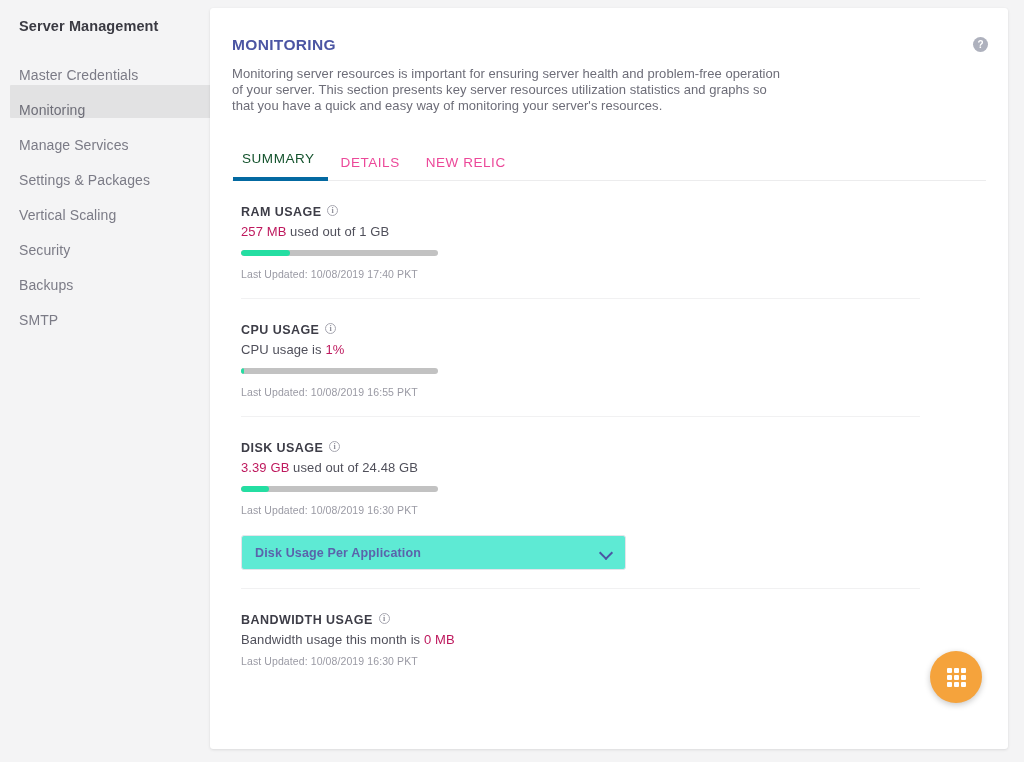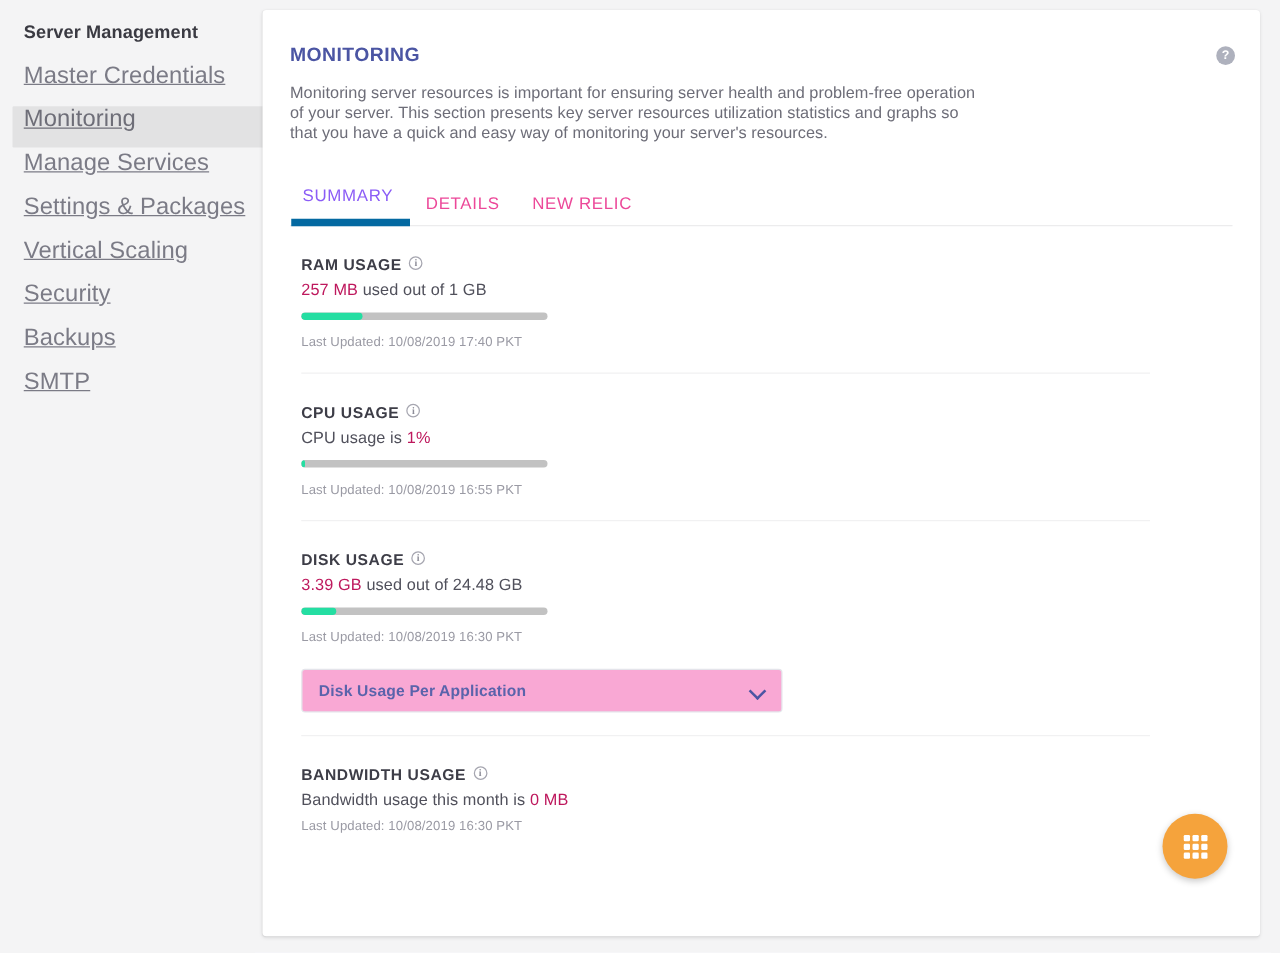--- a/index.html
+++ b/index.html
@@ -36,29 +36,28 @@
     padding: 0 0 0 19px;
     margin-bottom: 16px;
     letter-spacing: .1px;
   }
 
   .sidebar-list { list-style: none; }
 
   .sidebar-item {
     height: 33px;
     display: flex;
-    align-items: flex-start;
+    align-items: flex-end;
     margin: 0 16px 2px 10px;
     padding-left: 9px;
-    font-size: 19px;
+    font-size: 14px;
     color: #7b7b86;
     cursor: pointer;
     border-radius: 1px;
     letter-spacing: .1px;
-    text-decoration: underline;
   }
   .sidebar-item.active {
     background: #e2e2e3;
     color: #6e6e78;
   }
 
   
   .card {
     position: absolute;
     left: 210px;
@@ -125,22 +124,22 @@
     font-size: 13.5px;
     letter-spacing: .55px;
     color: #ec4899;
     padding: 0 13px 11px 13px;
     cursor: pointer;
     position: relative;
     top: 1px;
   }
   .tab:first-child { padding-left: 9px; }
   .tab.active {
-    color: #8b5cf6;
-    border-bottom: 6px solid #0369a1;
+    color: #14532d;
+    border-bottom: 4px solid #0369a1;
     margin-top: 12px;
   }
 
   
   .sections { padding-left: 9px; }
 
   .usage-section {
     padding-top: 24px;
     padding-bottom: 18px;
     border-bottom: 1px solid #f1f1f2;
@@ -207,21 +206,21 @@
     margin-top: 19px;
     width: 385px;
     height: 35px;
     border: 1px solid #e4e4ea;
     border-radius: 3px;
     display: flex;
     align-items: center;
     justify-content: space-between;
     padding: 0 13px 0 13px;
     cursor: pointer;
-    background: #f9a8d4;
+    background: #5eead4;
   }
   .dropdown-label {
     font-size: 12.5px;
     font-weight: bold;
     color: #5a63ab;
     letter-spacing: .15px;
   }
   .chevron {
     width: 11px; height: 11px;
     position: relative;

